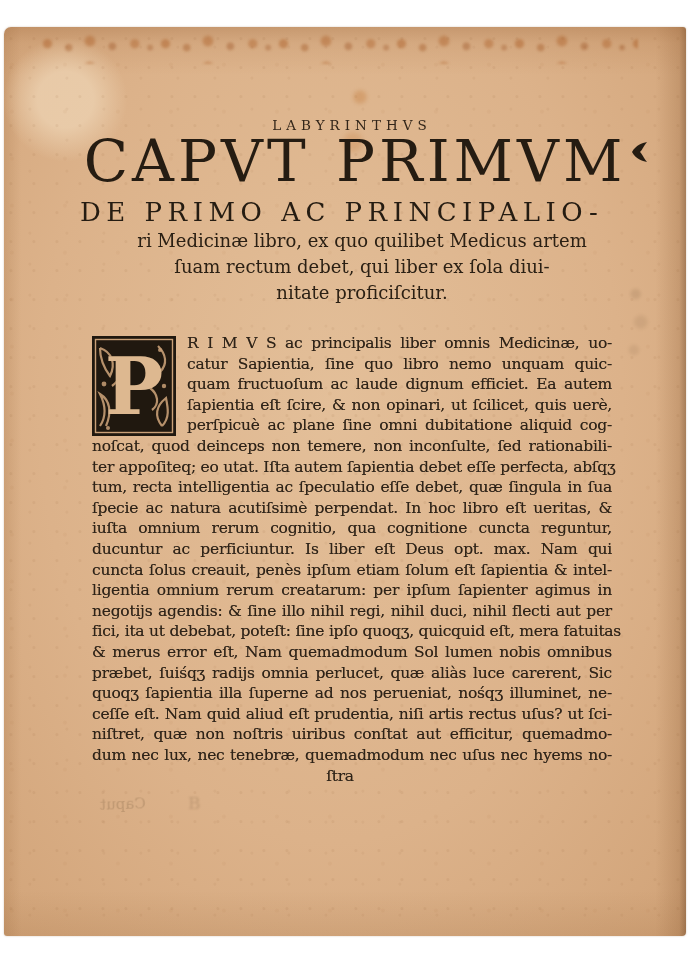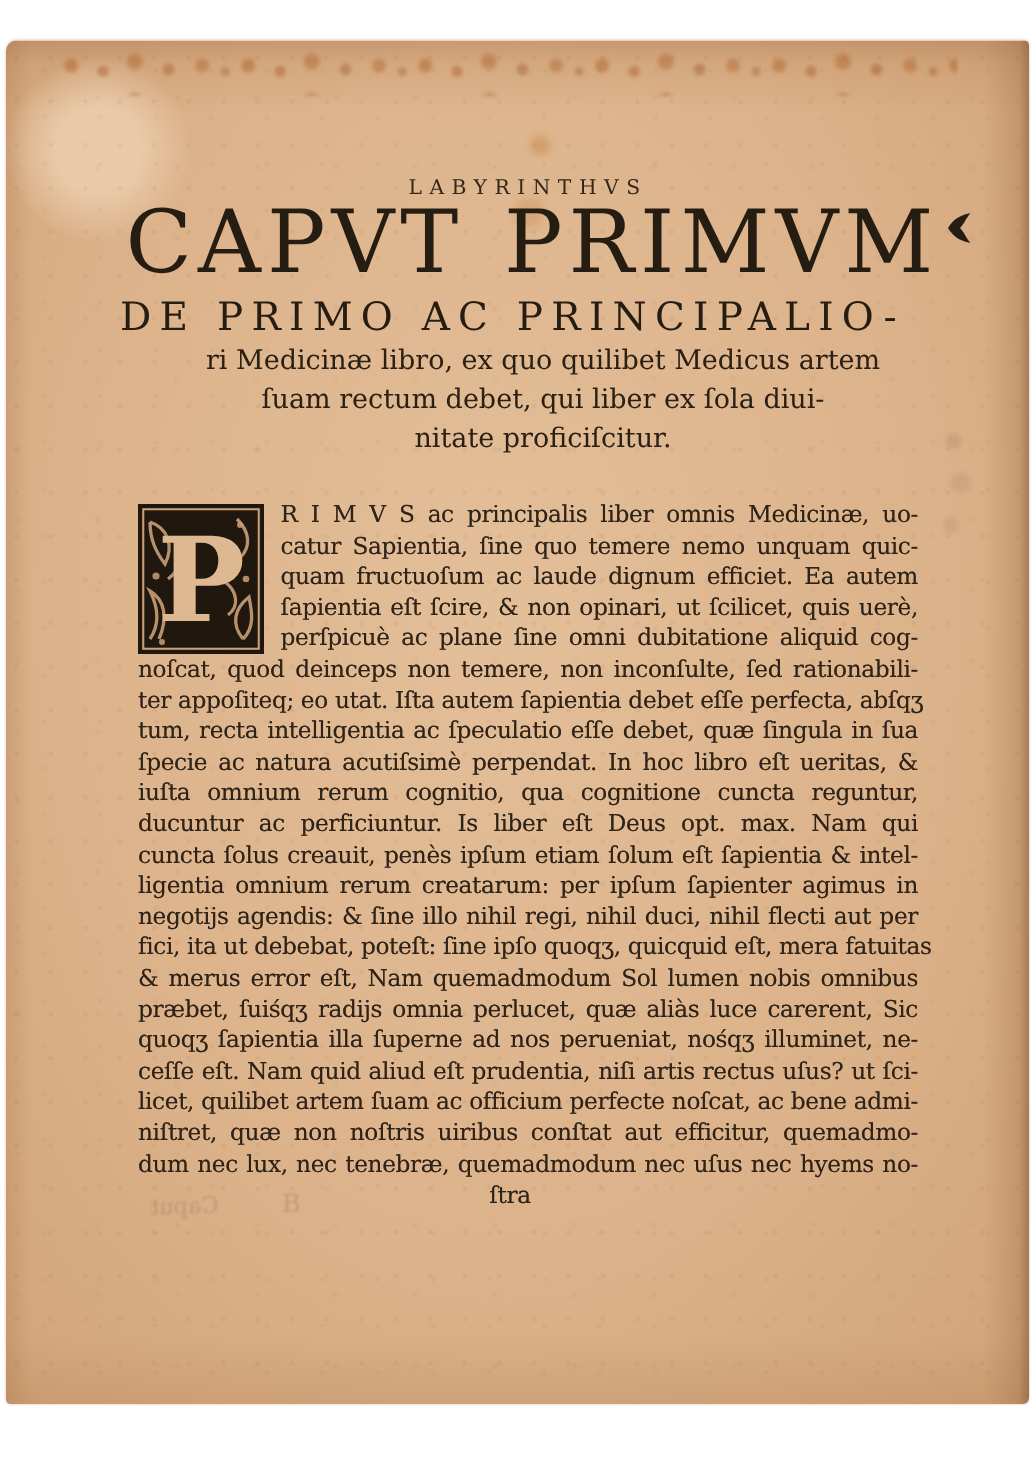--- a/index.html
+++ b/index.html
@@ -147,21 +147,21 @@
                 <circle cx="12" cy="48" r="2.4"></circle>
                 <circle cx="72" cy="50" r="2.2"></circle>
                 <circle cx="16" cy="92" r="2"></circle>
                 <circle cx="68" cy="14" r="2"></circle>
               </g>
               <text x="42" y="78" text-anchor="middle" font-family="DejaVu Serif, serif" font-size="78" font-weight="bold" fill="#ddb890">P</text>
             </svg>
           </div>
           <div class="opening-lines">
               <div class="bl">R I M V S ac principalis liber omnis Medicinæ, uo-</div>
-              <div class="bl">catur Sapientia, ſine quo temere nemo unquam quic-</div>
+              <div class="bl">catur Sapientia, ſine quo libro nemo unquam quic-</div>
               <div class="bl">quam fructuoſum ac laude dignum efficiet. Ea autem</div>
               <div class="bl">ſapientia eſt ſcire, &amp; non opinari, ut ſcilicet, quis uerè,</div>
               <div class="bl">perſpicuè ac plane ſine omni dubitatione aliquid cog-</div>
             </div>
         </div>
 
         <div>
             <div class="bl">noſcat, quod deinceps non temere, non inconſulte, ſed rationabili-</div>
             <div class="bl">ter appoſiteq; eo utat. Iſta autem ſapientia debet eſſe perfecta, abſqʒ</div>
             <div class="bl">tum, recta intelligentia ac ſpeculatio eſſe debet, quæ ſingula in ſua</div>
@@ -169,21 +169,20 @@
             <div class="bl">iuſta omnium rerum cognitio, qua cognitione cuncta reguntur,</div>
             <div class="bl">ducuntur ac perficiuntur. Is liber eſt Deus opt. max. Nam qui</div>
             <div class="bl">cuncta ſolus creauit, penès ipſum etiam ſolum eſt ſapientia &amp; intel-</div>
             <div class="bl">ligentia omnium rerum creatarum: per ipſum ſapienter agimus in</div>
             <div class="bl">negotijs agendis: &amp; ſine illo nihil regi, nihil duci, nihil flecti aut per</div>
             <div class="bl">fici, ita ut debebat, poteſt: ſine ipſo quoqʒ, quicquid eſt, mera fatuitas</div>
             <div class="bl">&amp; merus error eſt, Nam quemadmodum Sol lumen nobis omnibus</div>
             <div class="bl">præbet, ſuiśqʒ radijs omnia perlucet, quæ aliàs luce carerent, Sic</div>
             <div class="bl">quoqʒ ſapientia illa ſuperne ad nos perueniat, nośqʒ illuminet, ne-</div>
             <div class="bl">ceſſe eſt. Nam quid aliud eſt prudentia, niſi artis rectus uſus? ut ſci-</div>
-            <div class="bl">licet, quilibet artem ſuam ac officium perfecte noſcat, ac bene admi-</div>
             <div class="bl">niſtret, quæ non noſtris uiribus conſtat aut efficitur, quemadmo-</div>
             <div class="bl">dum nec lux, nec tenebræ, quemadmodum nec uſus nec hyems no-</div>
           </div>
 
         <div class="catchword-row">ſtra</div>
       </div>
 
       <div class="ghost-word">Caput</div>
       <div class="ghost-letter">B</div>
       <div class="ghost-margin"></div>

